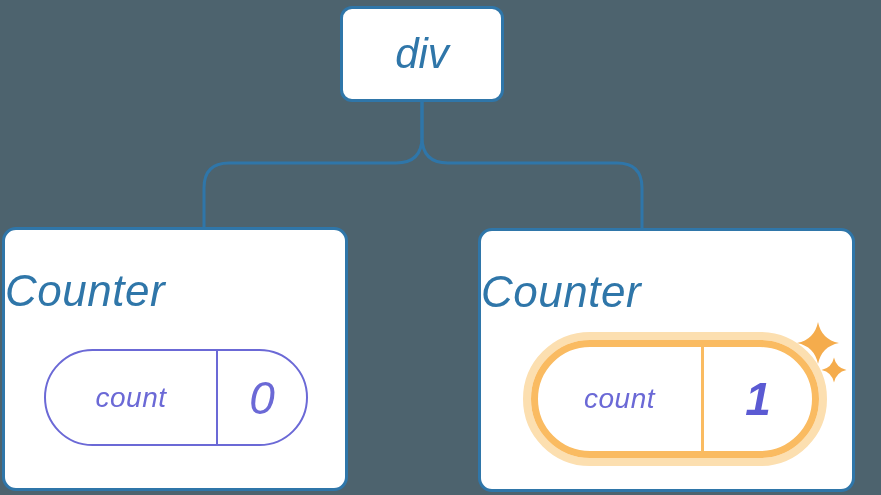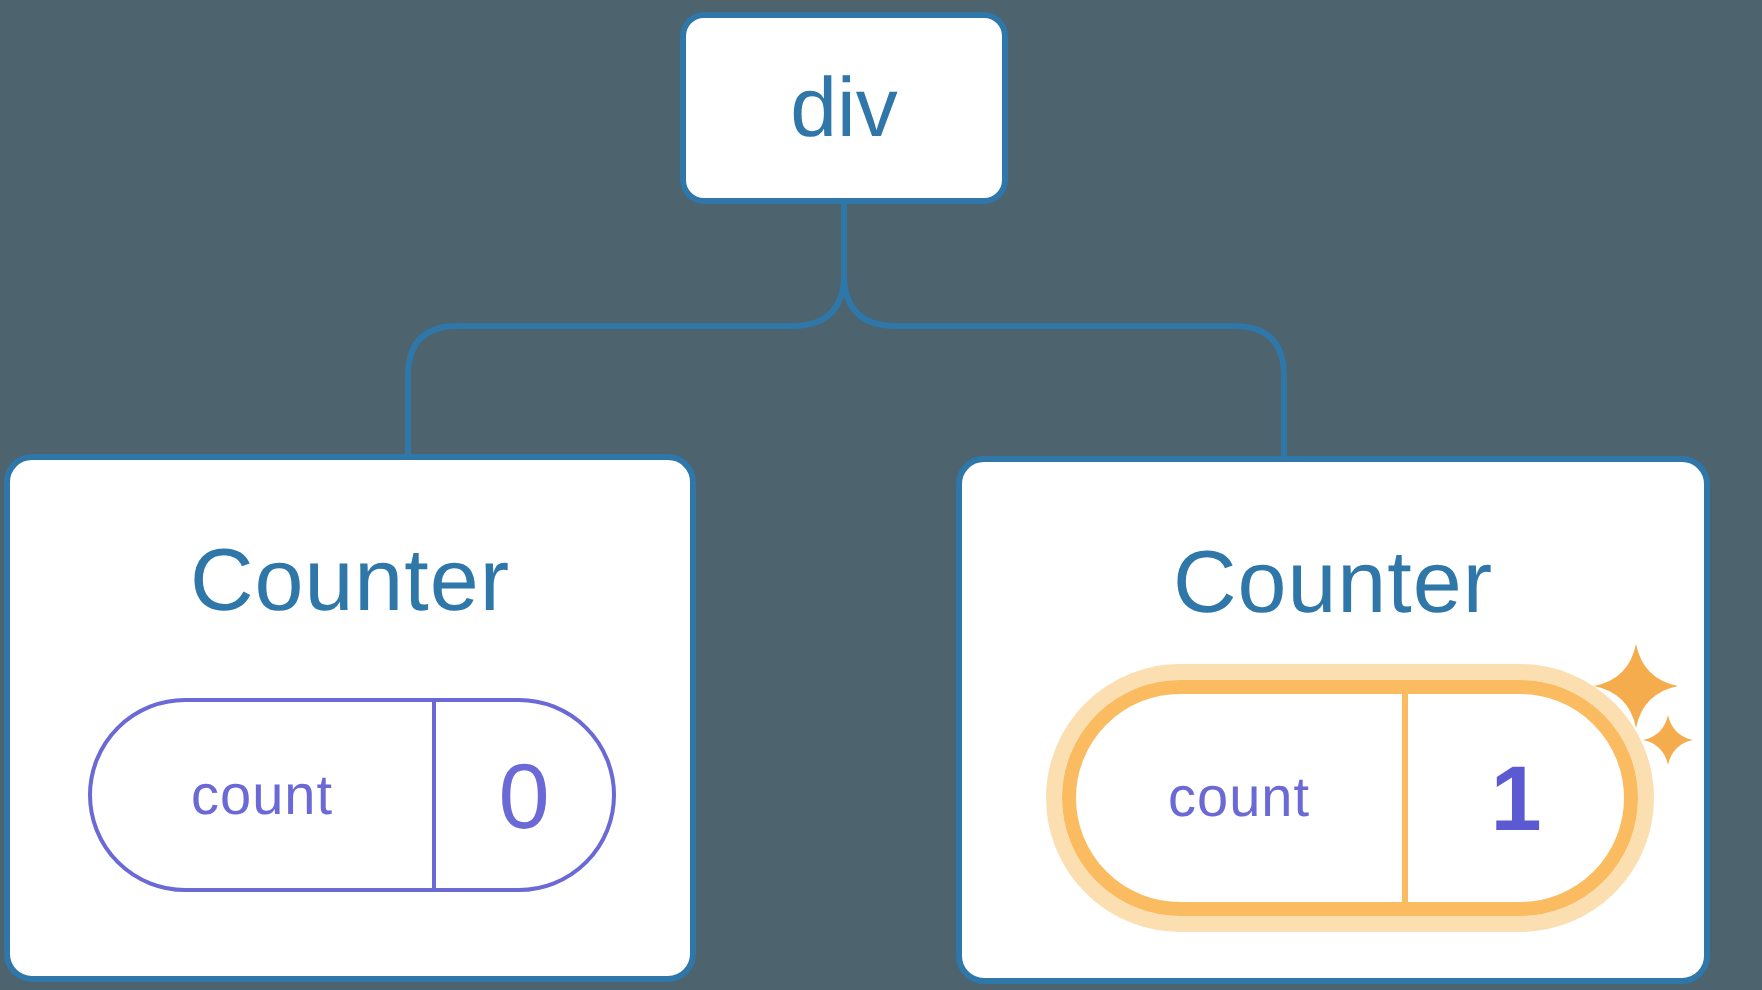--- a/index.html
+++ b/index.html
@@ -2,20 +2,21 @@
 <html style="--background: #4D636E; --card-background: #FFFFFF; --node-blue: #2F76A9; --state-purple: #6B69D6; --state-value-bold: #5B5AD3; --highlight-orange: #FABB61; --highlight-glow: #FCDFB0; --sparkle-orange: #F5AC4C;"><head>
 <meta charset="utf-8">
 <style>
   html,body{margin:0;padding:0;background:#333;}
   .stage{
     position:relative;
     width:881px;height:495px;
     background:var(--background,#4D636E);
     font-family:"Liberation Sans",sans-serif;
     overflow:hidden;
+    font-style:italic;
   }
   .connector{position:absolute;left:0;top:0;width:881px;height:495px;}
   .connector path{stroke:var(--node-blue,#2F76A9);stroke-width:3;fill:none;}
 
   .root-node{
     position:absolute;left:340px;top:6px;width:164px;height:96px;
     box-sizing:border-box;
     background:var(--card-background,#fff);
     border:3px solid var(--node-blue,#2F76A9);
     border-radius:12px;
@@ -27,21 +28,20 @@
     position:absolute;box-sizing:border-box;
     background:var(--card-background,#fff);
     border:3px solid var(--node-blue,#2F76A9);
     border-radius:14px;
   }
   .card.left{left:2px;top:227px;width:346px;height:264px;}
   .card.right{left:478px;top:228px;width:377px;height:264px;}
 
   .card-title{
     position:absolute;top:36px;left:0;width:100%;
-    text-align:center;
     font-size:44px;font-weight:500;letter-spacing:.5px;
     color:var(--node-blue,#2F76A9);
   }
 
   
   .pill{
     position:absolute;left:39px;top:119px;width:264px;height:97px;
     box-sizing:border-box;
     border:2px solid var(--state-purple,#6B69D6);
     border-radius:999px;

